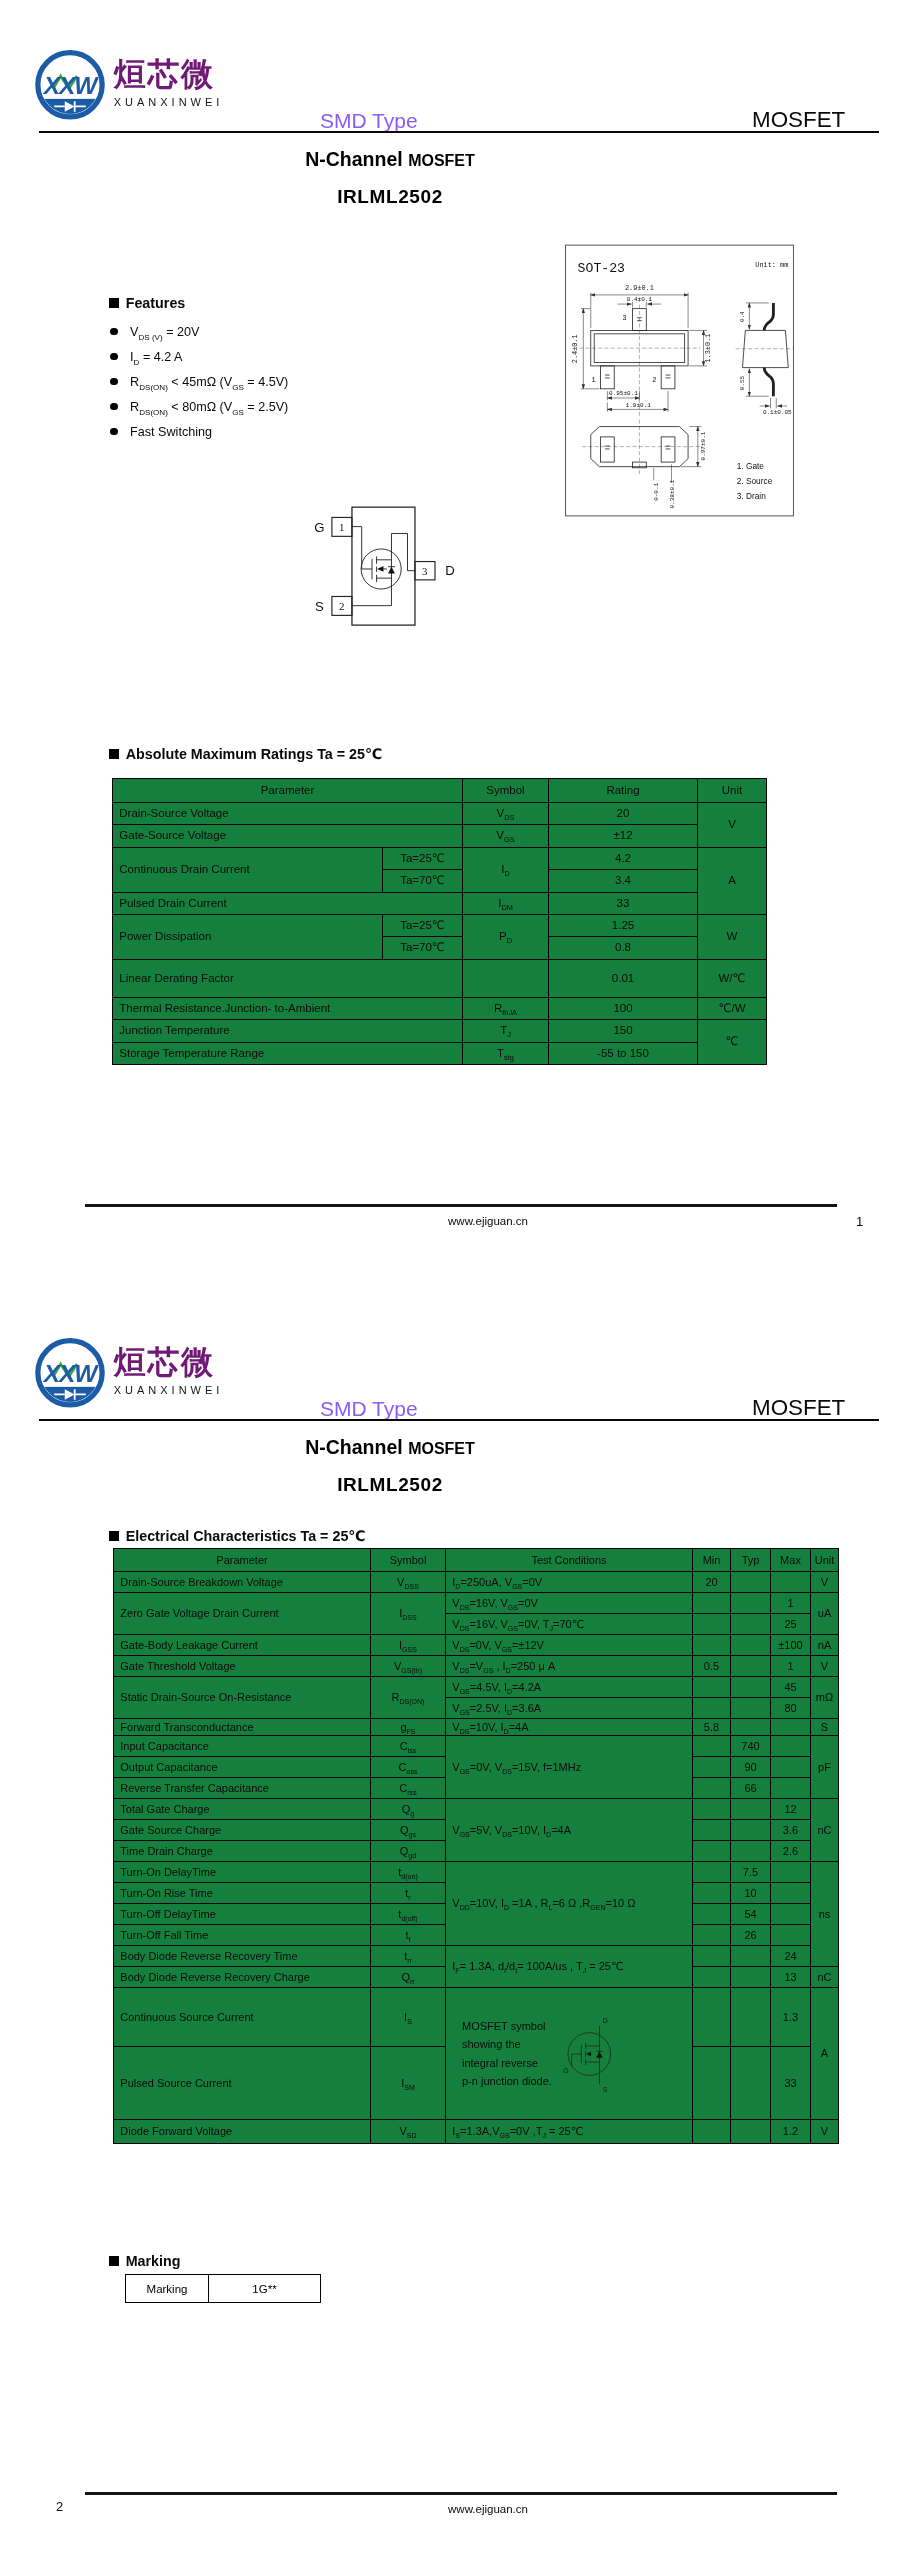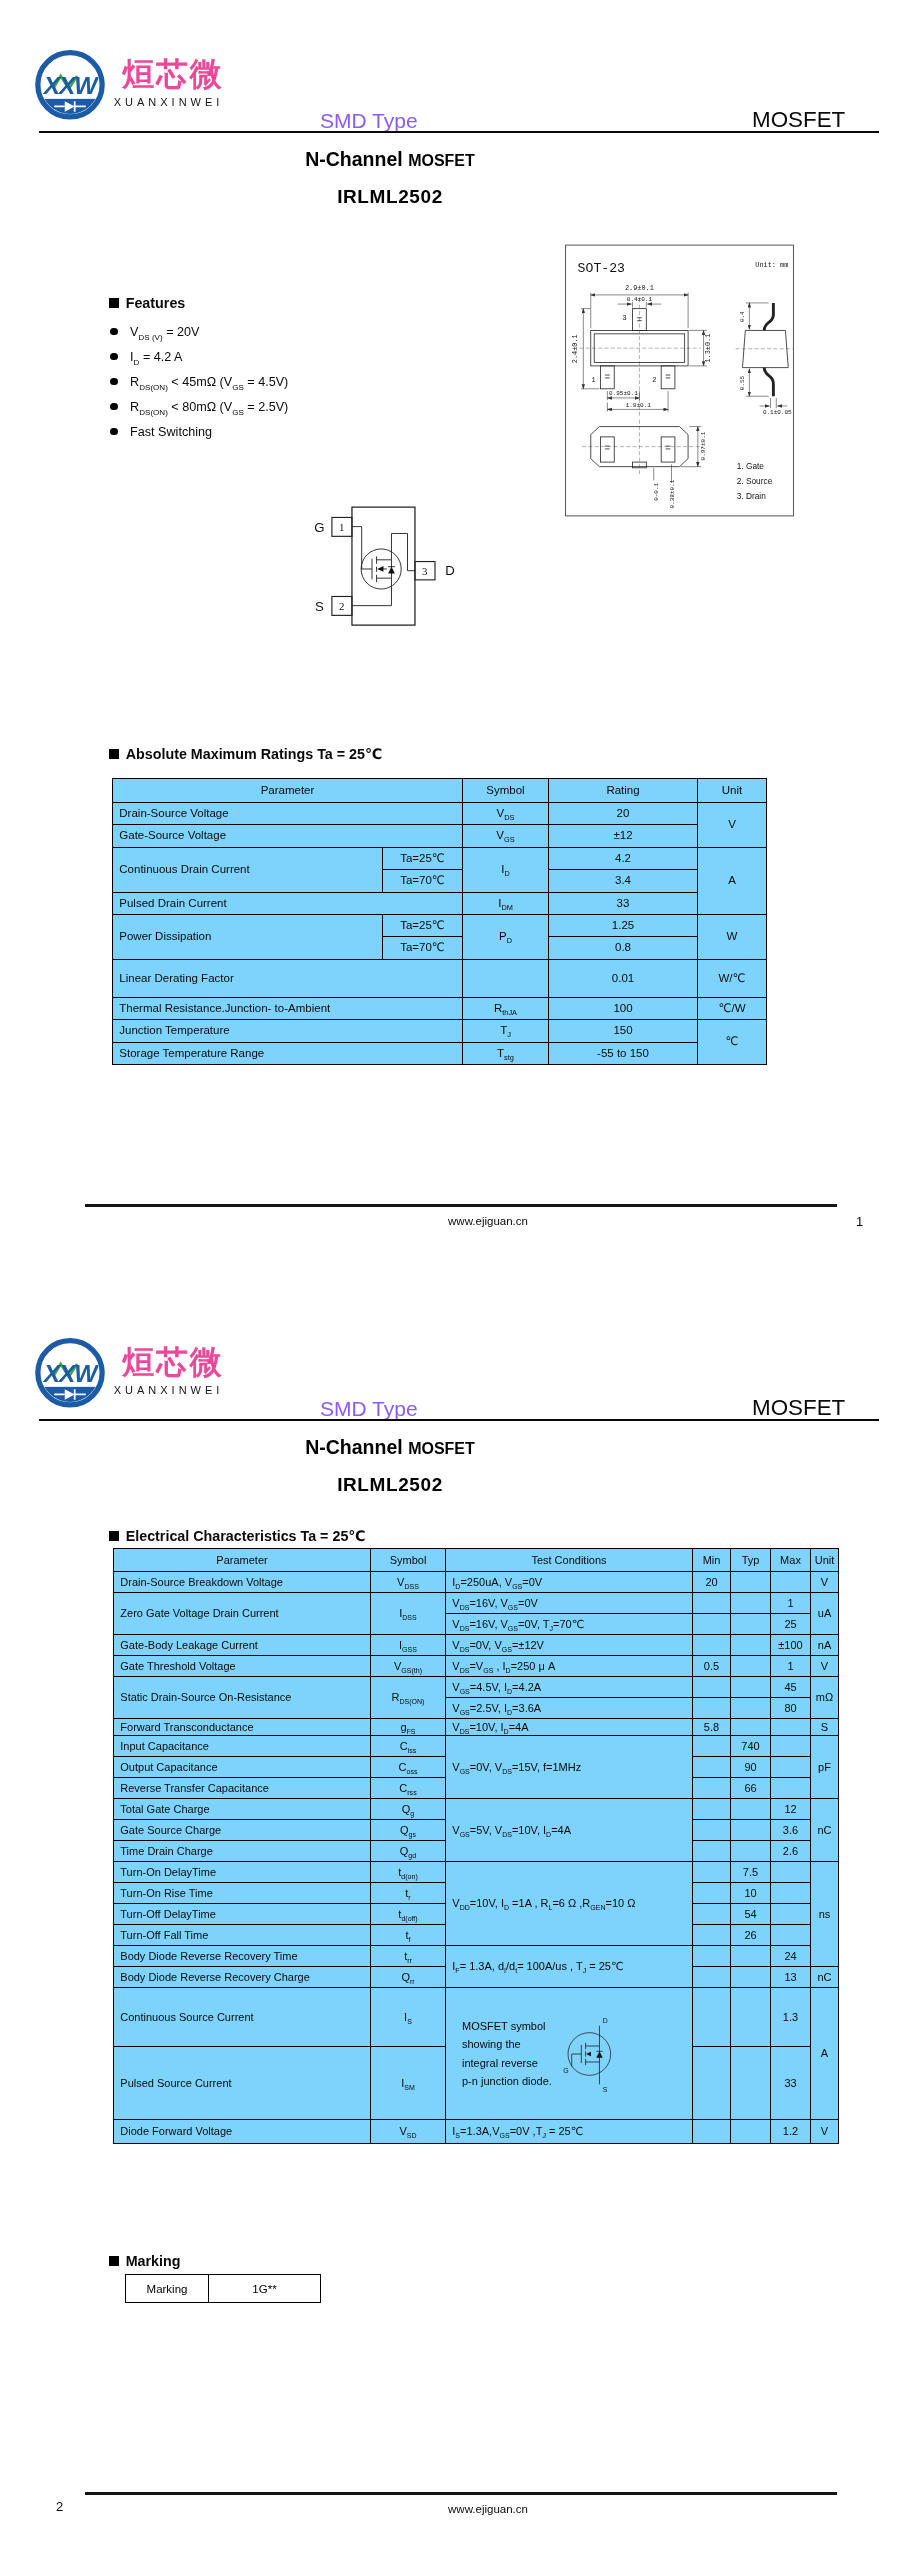--- a/index.html
+++ b/index.html
@@ -3,41 +3,41 @@
 <meta charset="utf-8">
 <style>
   html,body{margin:0;padding:0;background:#fff;}
   body{width:910px;font-family:"Liberation Sans","DejaVu Sans",sans-serif;color:#000;}
   .page{position:relative;width:910px;height:1288px;background:#fff;overflow:hidden;}
 
   
   .logo{position:absolute;left:32px;top:48px;display:flex;align-items:flex-start;}
   .lmark{width:76px;height:76px;}
   .ltxt{margin-left:5.7px;padding-top:4.6px;}
-  .lcn{font-size:32px;font-weight:bold;letter-spacing:1.7px;line-height:42px;color:#ec4899;
-       font-family:"DejaVu Sans","Liberation Sans",sans-serif;text-align:right;}
+  .lcn{font-size:32px;font-weight:bold;letter-spacing:1.7px;line-height:42px;color:#701a75;
+       font-family:"DejaVu Sans","Liberation Sans",sans-serif;}
   .len{font-size:11px;letter-spacing:4px;font-weight:500;color:#151515;margin-top:1.1px;}
   .smd{position:absolute;left:320px;top:109px;font-size:21px;color:#8b5cf6;}
   .cat{position:absolute;left:752px;top:107px;font-size:22.4px;color:#0a0a0a;}
   .hline{position:absolute;left:39px;top:131px;width:840px;height:2.3px;background:#0a0a0a;}
   .tl1{position:absolute;left:218px;top:148px;width:344px;text-align:center;font-size:19.5px;font-weight:bold;}
   .tl1 .tsm{font-size:16px;}
   .tl2{position:absolute;left:218px;top:186px;width:344px;text-align:center;font-size:19px;font-weight:bold;letter-spacing:0.6px;}
 
   
   .sec{position:absolute;display:flex;align-items:center;font-size:14.3px;font-weight:bold;color:#0a0a0a;}
   .sqr{width:9.8px;height:9.8px;background:#000;display:inline-block;margin-right:6.9px;flex:0 0 auto;}
 
   
   .flist{position:absolute;left:110px;top:319px;}
   .fitem{height:25px;display:flex;align-items:center;font-size:12.6px;color:#0a0a0a;}
   .dot{width:7.5px;height:7.5px;border-radius:50%;background:#000;margin-right:12.6px;flex:0 0 auto;}
 
   
-  table.t{position:absolute;border-collapse:collapse;table-layout:fixed;background:#7dd3fc;border:1.7px solid #000;}
+  table.t{position:absolute;border-collapse:collapse;table-layout:fixed;background:#15803d;border:1.7px solid #000;}
   table.t td{border:1.4px solid #000;text-align:center;vertical-align:middle;padding:0;line-height:1.15;color:#0a0a0a;}
   table.t td.cl{text-align:left;padding-left:6.3px;margin-left:24px;}
   table.amr td{font-size:11.5px;}
   table.ec td{font-size:11px;}
   sub{font-size:64%;line-height:0;}
   .figwrap{display:flex;align-items:center;justify-content:flex-start;gap:8px;padding-left:16px;}
   .fignotes{text-align:left;font-size:11px;line-height:1.65;}
   .figsvg{width:64px;height:86px;flex:0 0 auto;}
 
   

